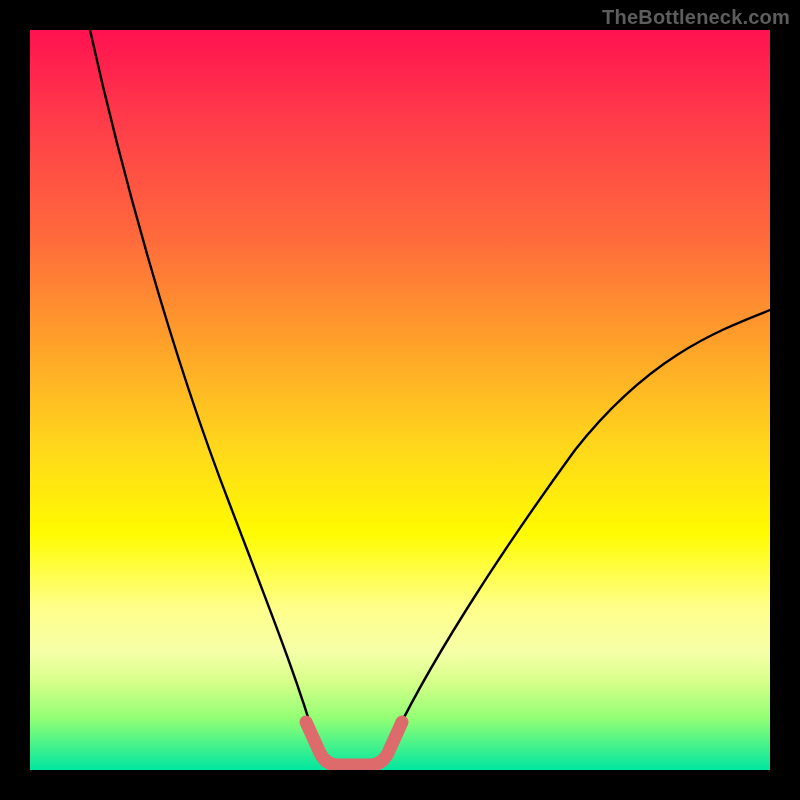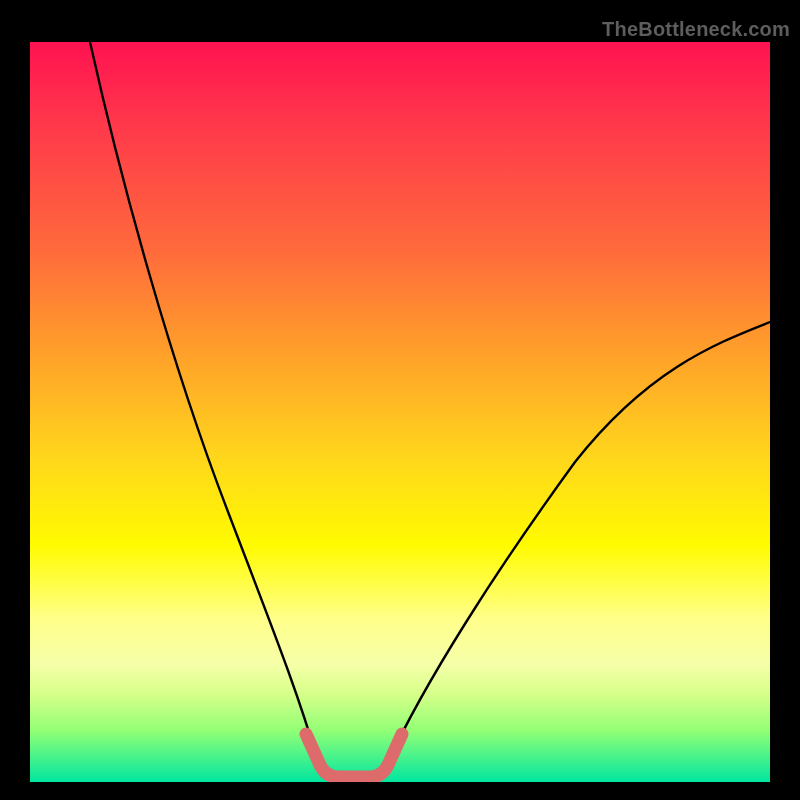--- a/index.html
+++ b/index.html
@@ -11,21 +11,20 @@
     overflow: hidden;
     font-family: Arial, Helvetica, sans-serif;
   }
   .frame {
     position: absolute;
     left: 0;
     top: 0;
     width: 800px;
     height: 588px;
     background: #000;
-    margin-top: 12px;
   }
   .plot {
     position: absolute;
     left: 30px;
     top: 30px;
     width: 740px;
     height: 740px;
     background: linear-gradient(
       to bottom,
       #ff1250 0%,

